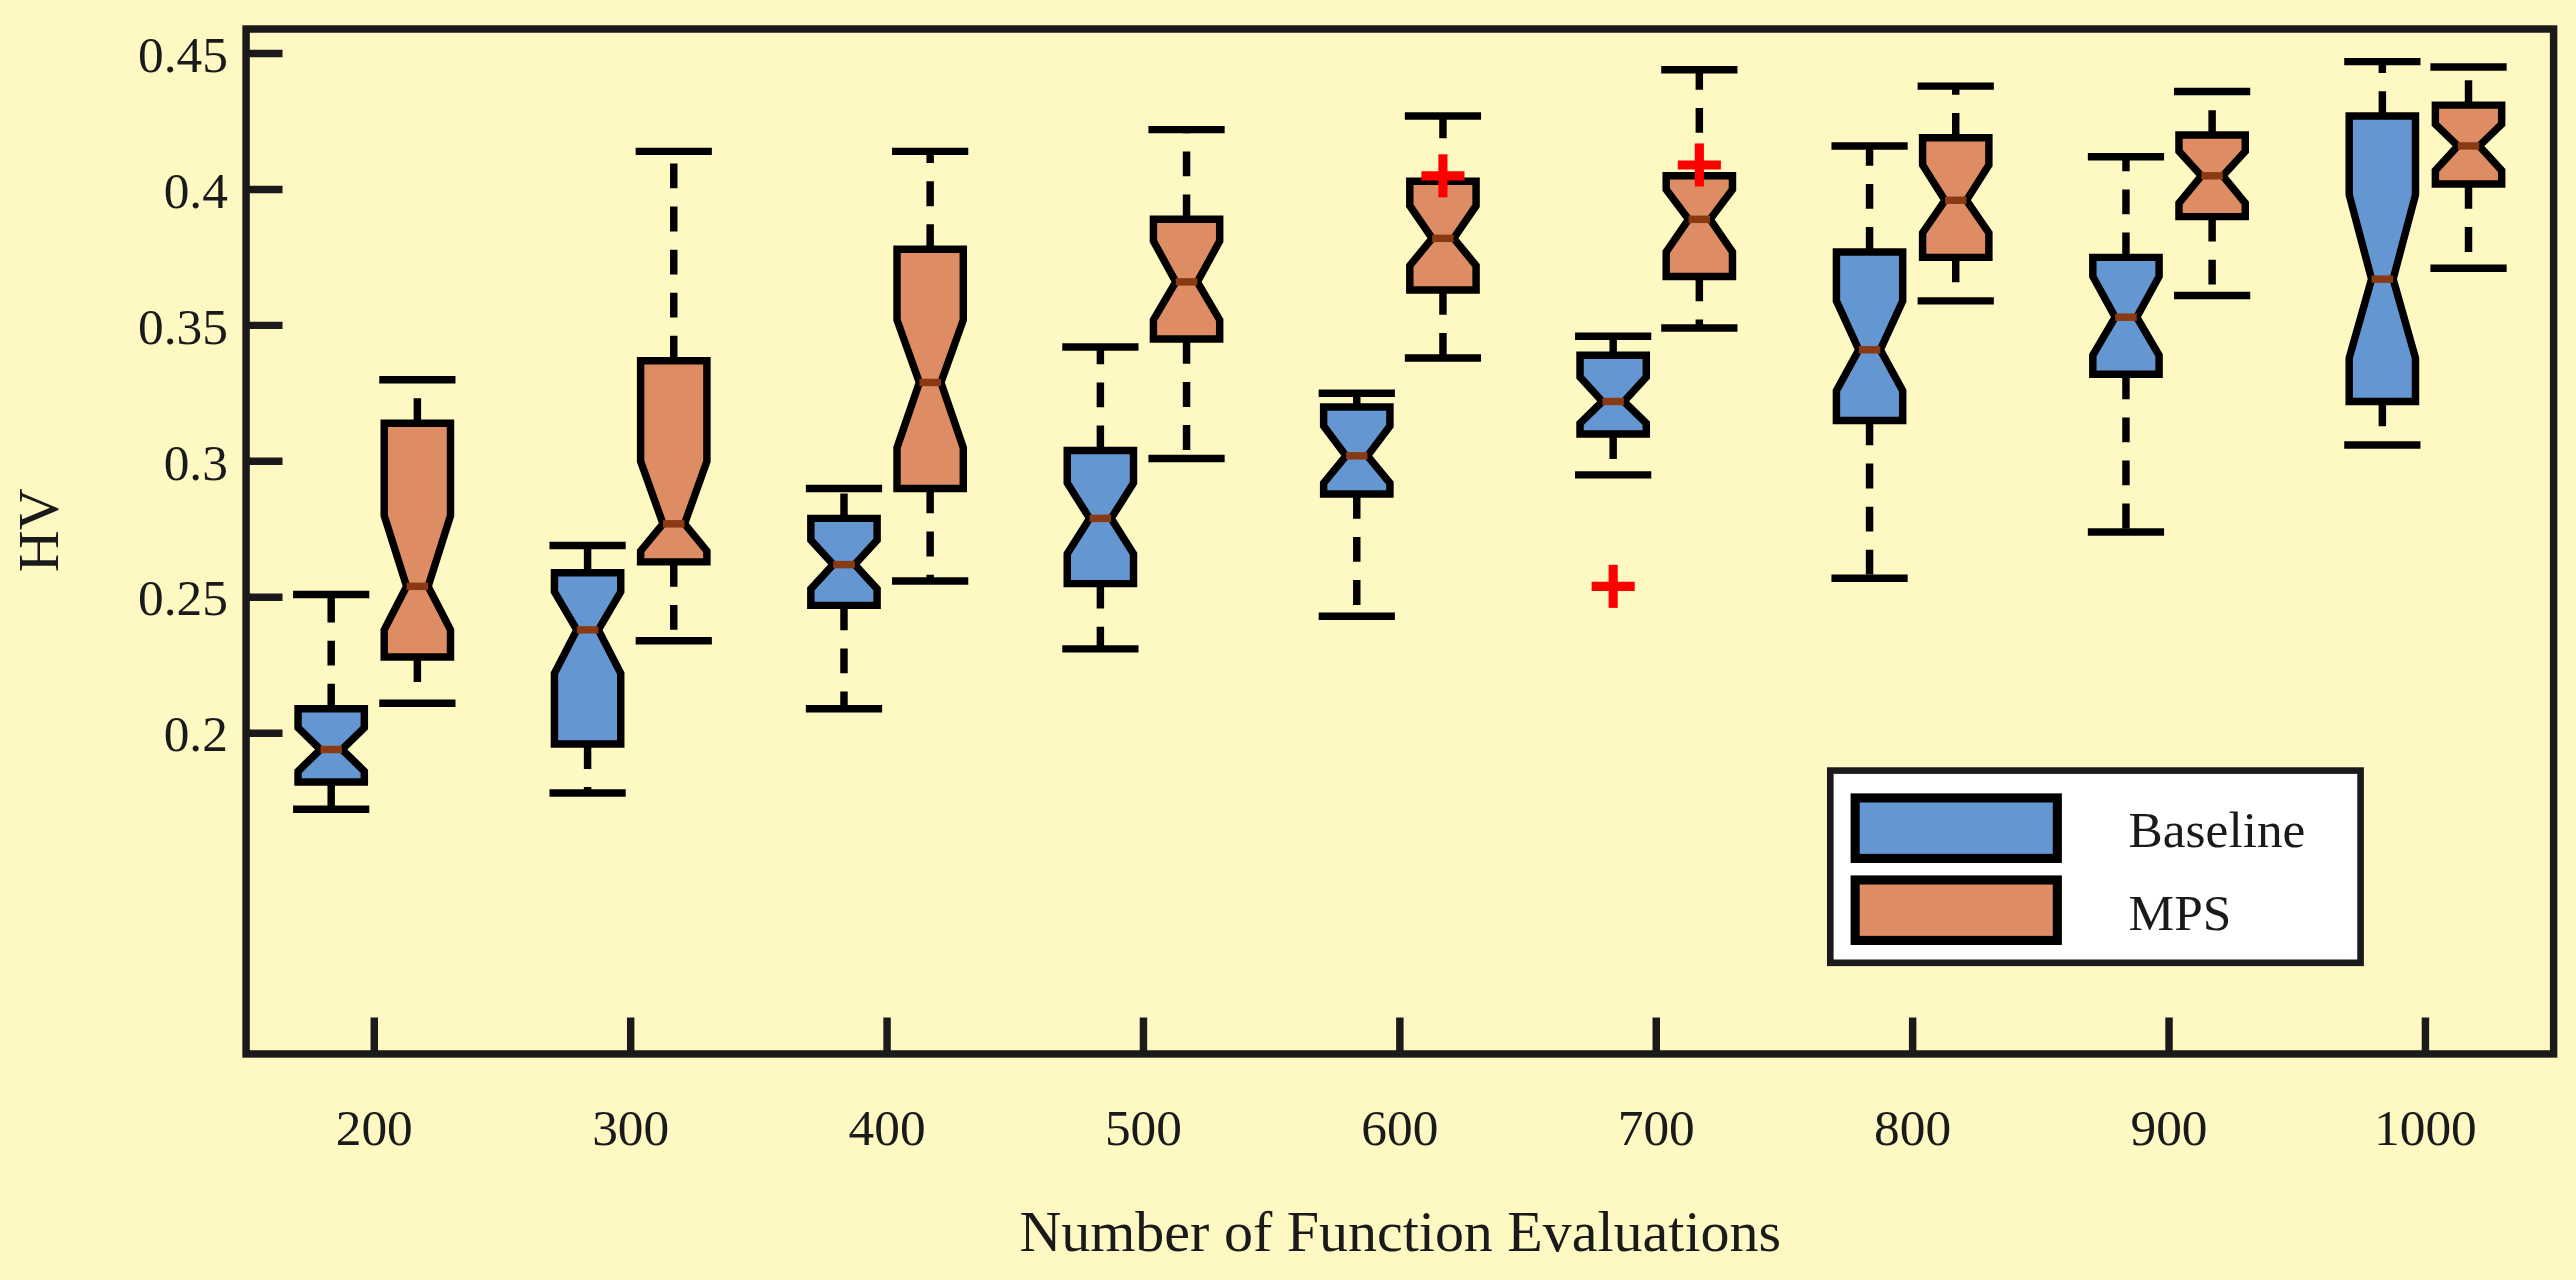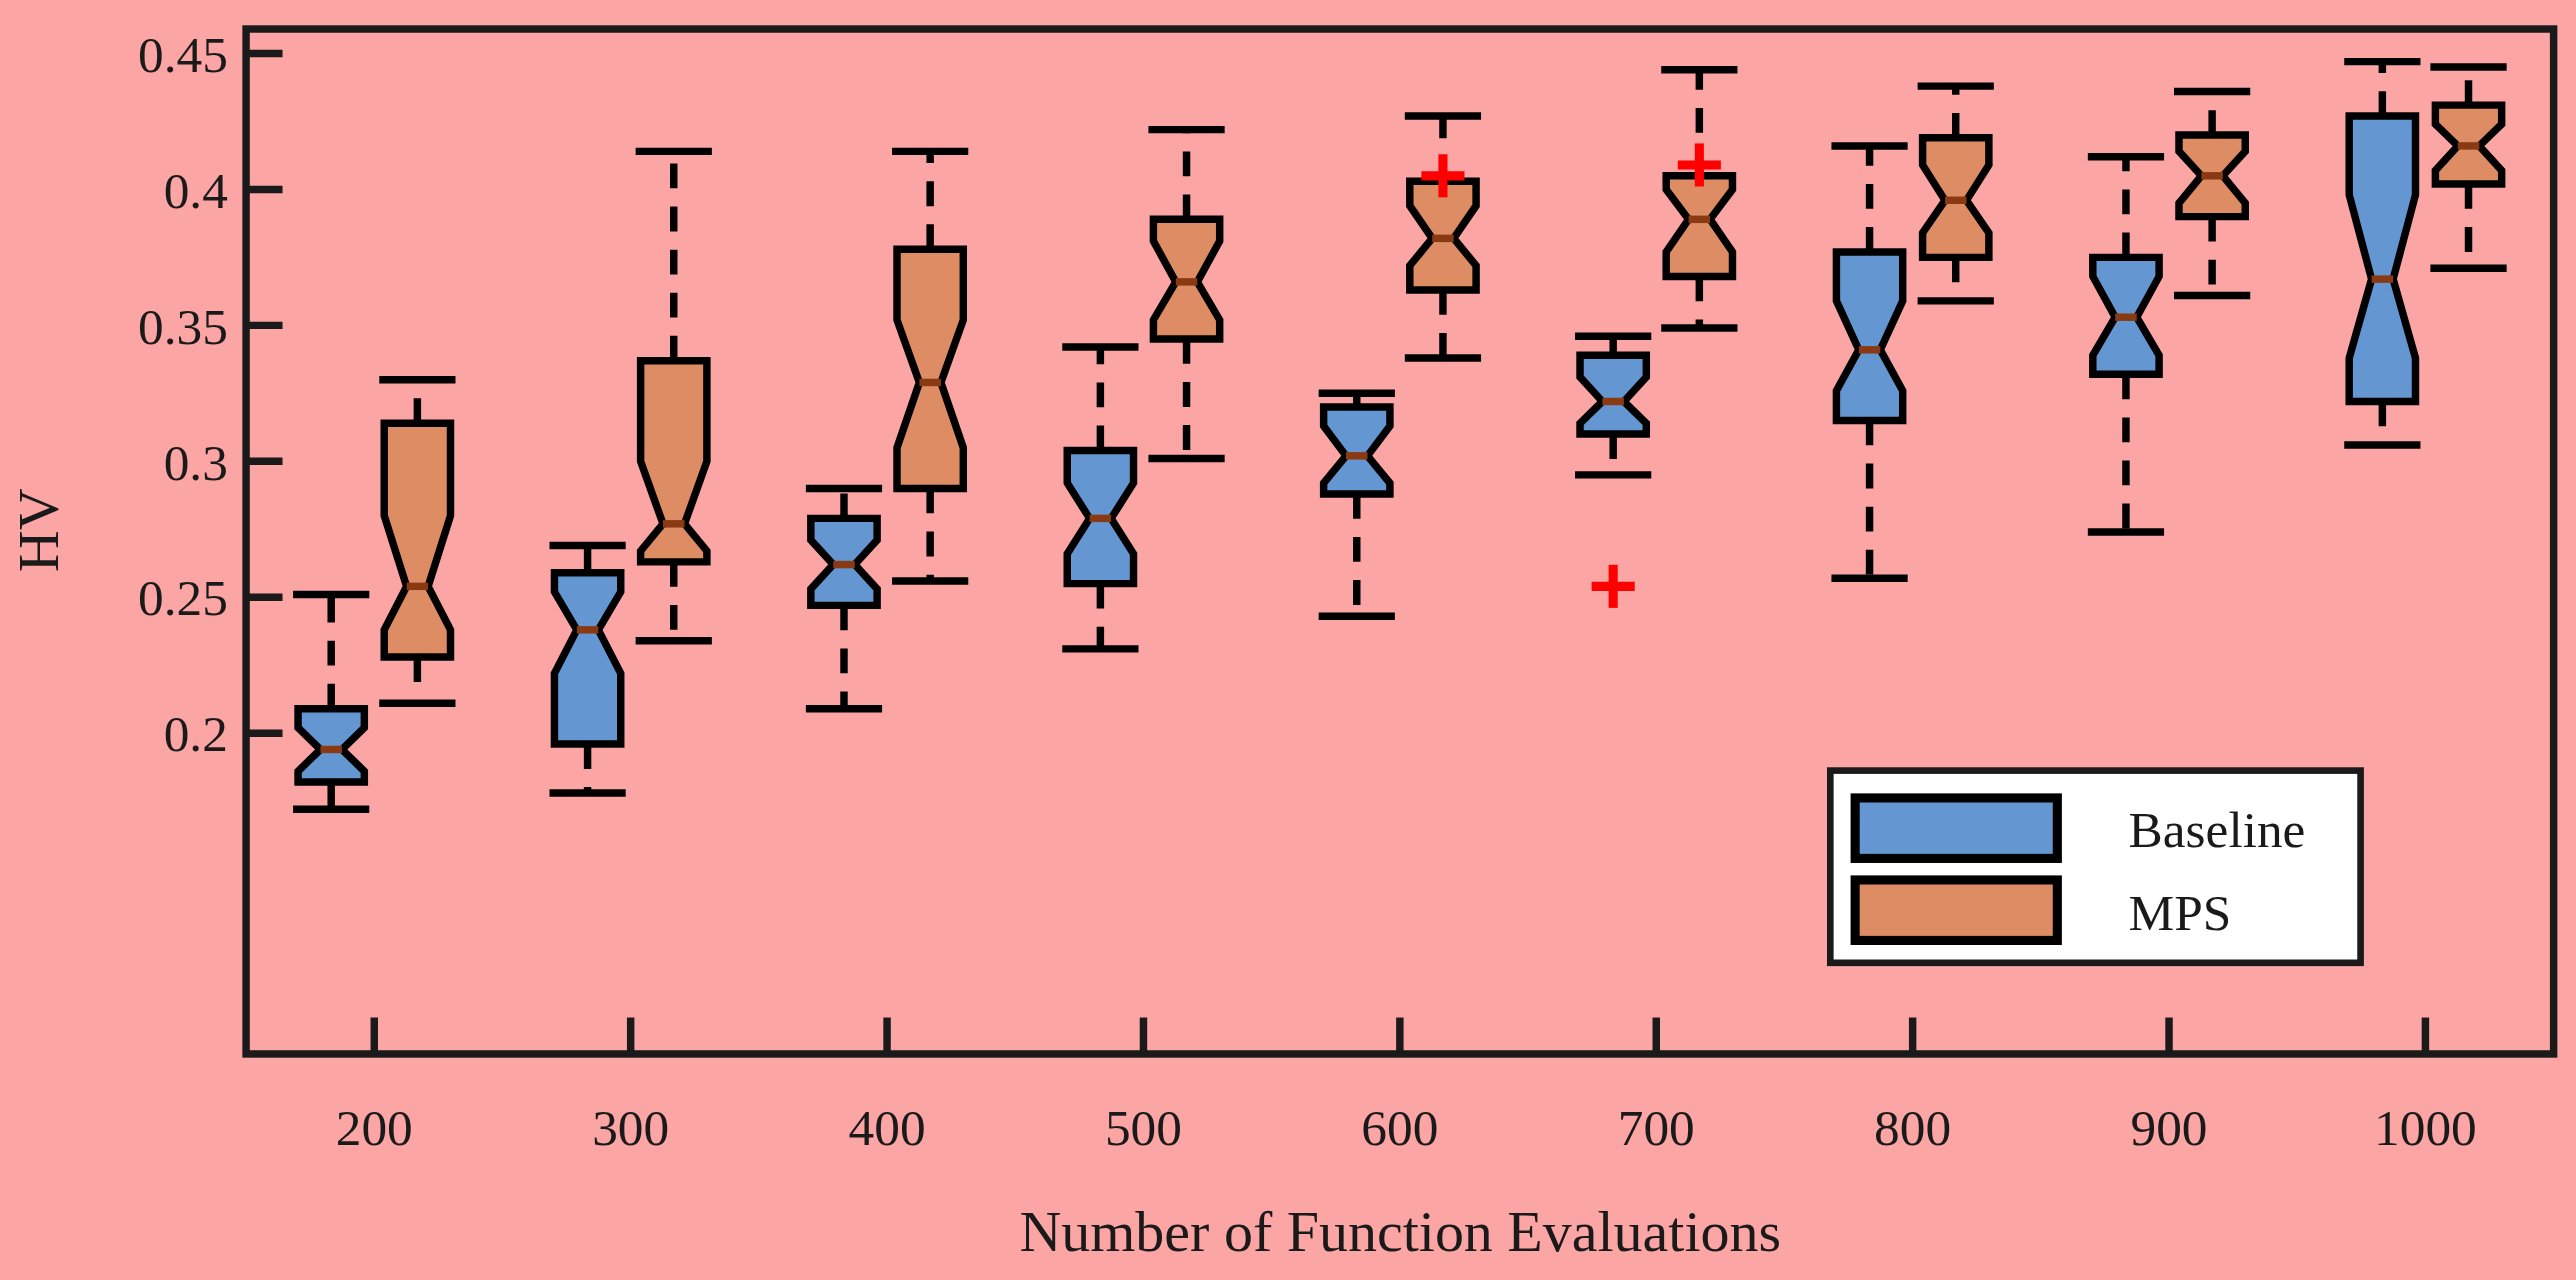--- a/index.html
+++ b/index.html
@@ -1,17 +1,17 @@
 <!DOCTYPE html>
 <html style="font-size:13.3px"><head>
 <meta charset="utf-8">
 <style>
   html,body{margin:0;padding:0;background:#ffffff;}
   body{width:2576px;height:1281px;overflow:hidden;font-family:"Liberation Serif",serif;}
-  #fig{position:relative;width:2576px;height:1281px;background:#fca5a5;}
+  #fig{position:relative;width:2576px;height:1281px;background:#fef9c3;}
   svg{display:block;}
   text{font-family:"Liberation Serif",serif;fill:#1a1a1a;}
   .tick-label{font-size:62px;}
   .axis-title{font-size:70px;}
   .legend-label{font-size:62px;}
 </style>
 </head>
 <body>
 
 <div id="fig">

